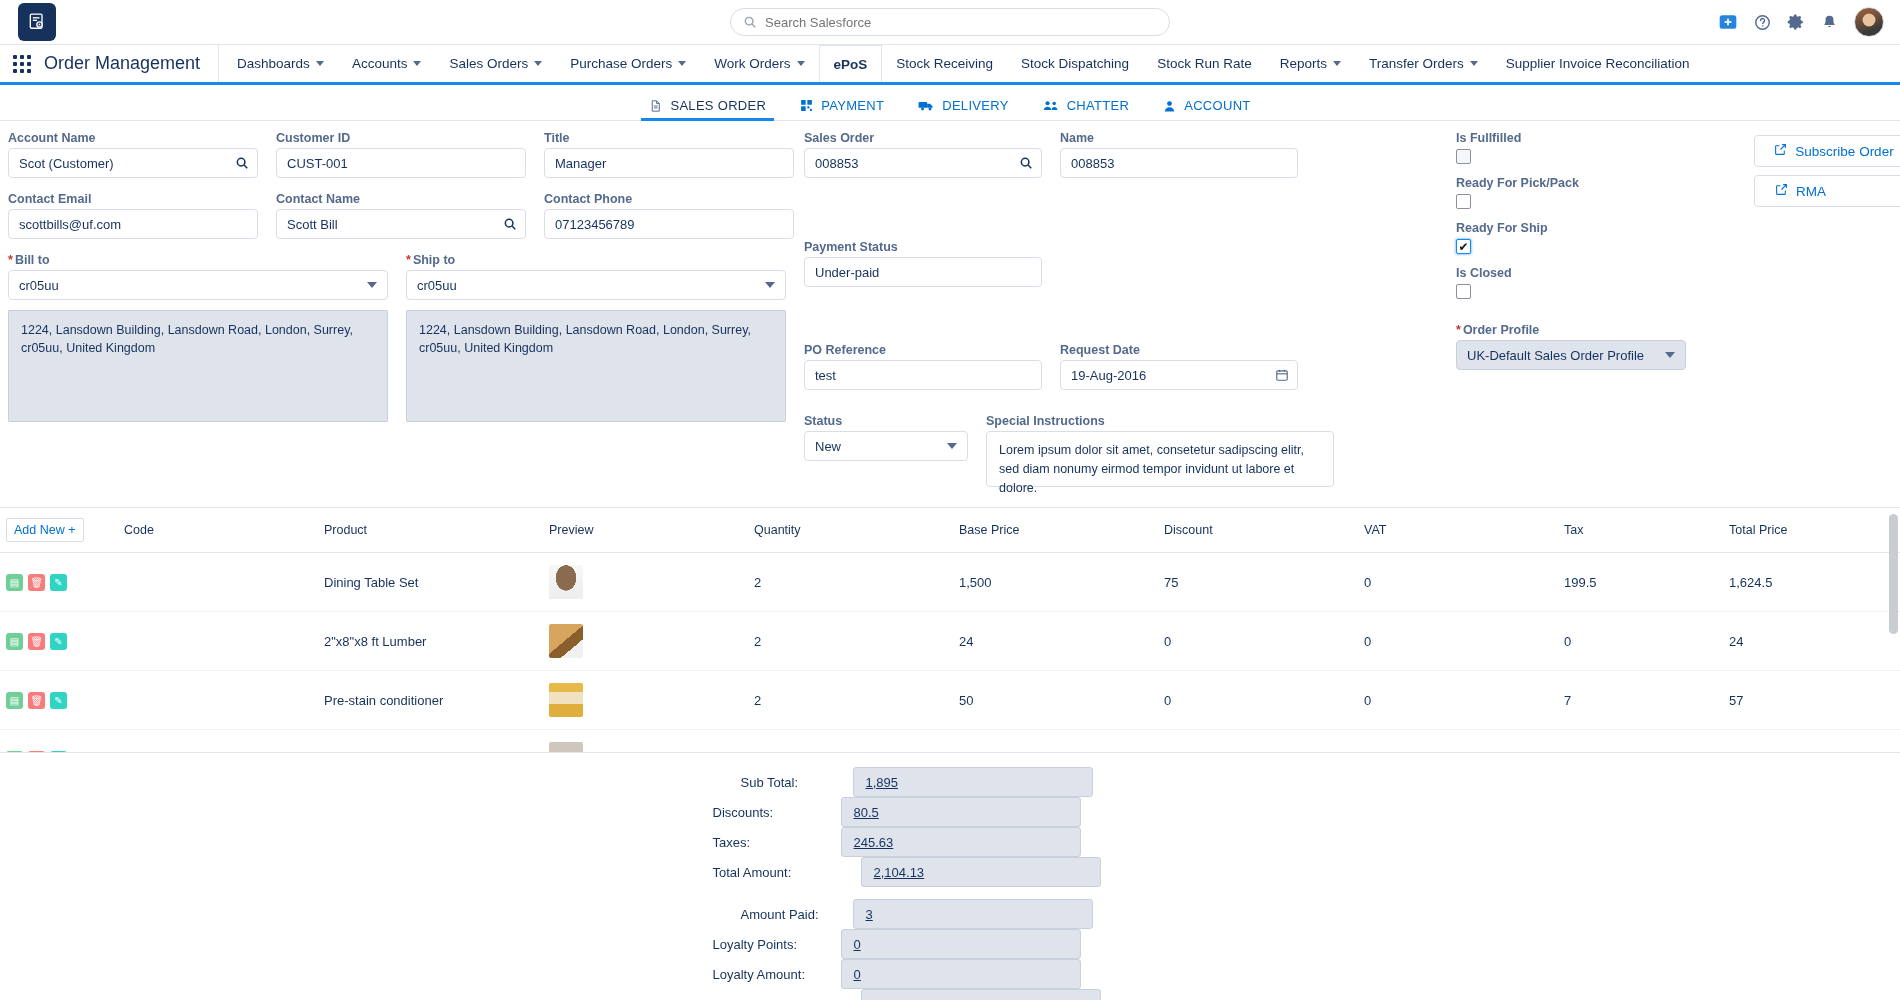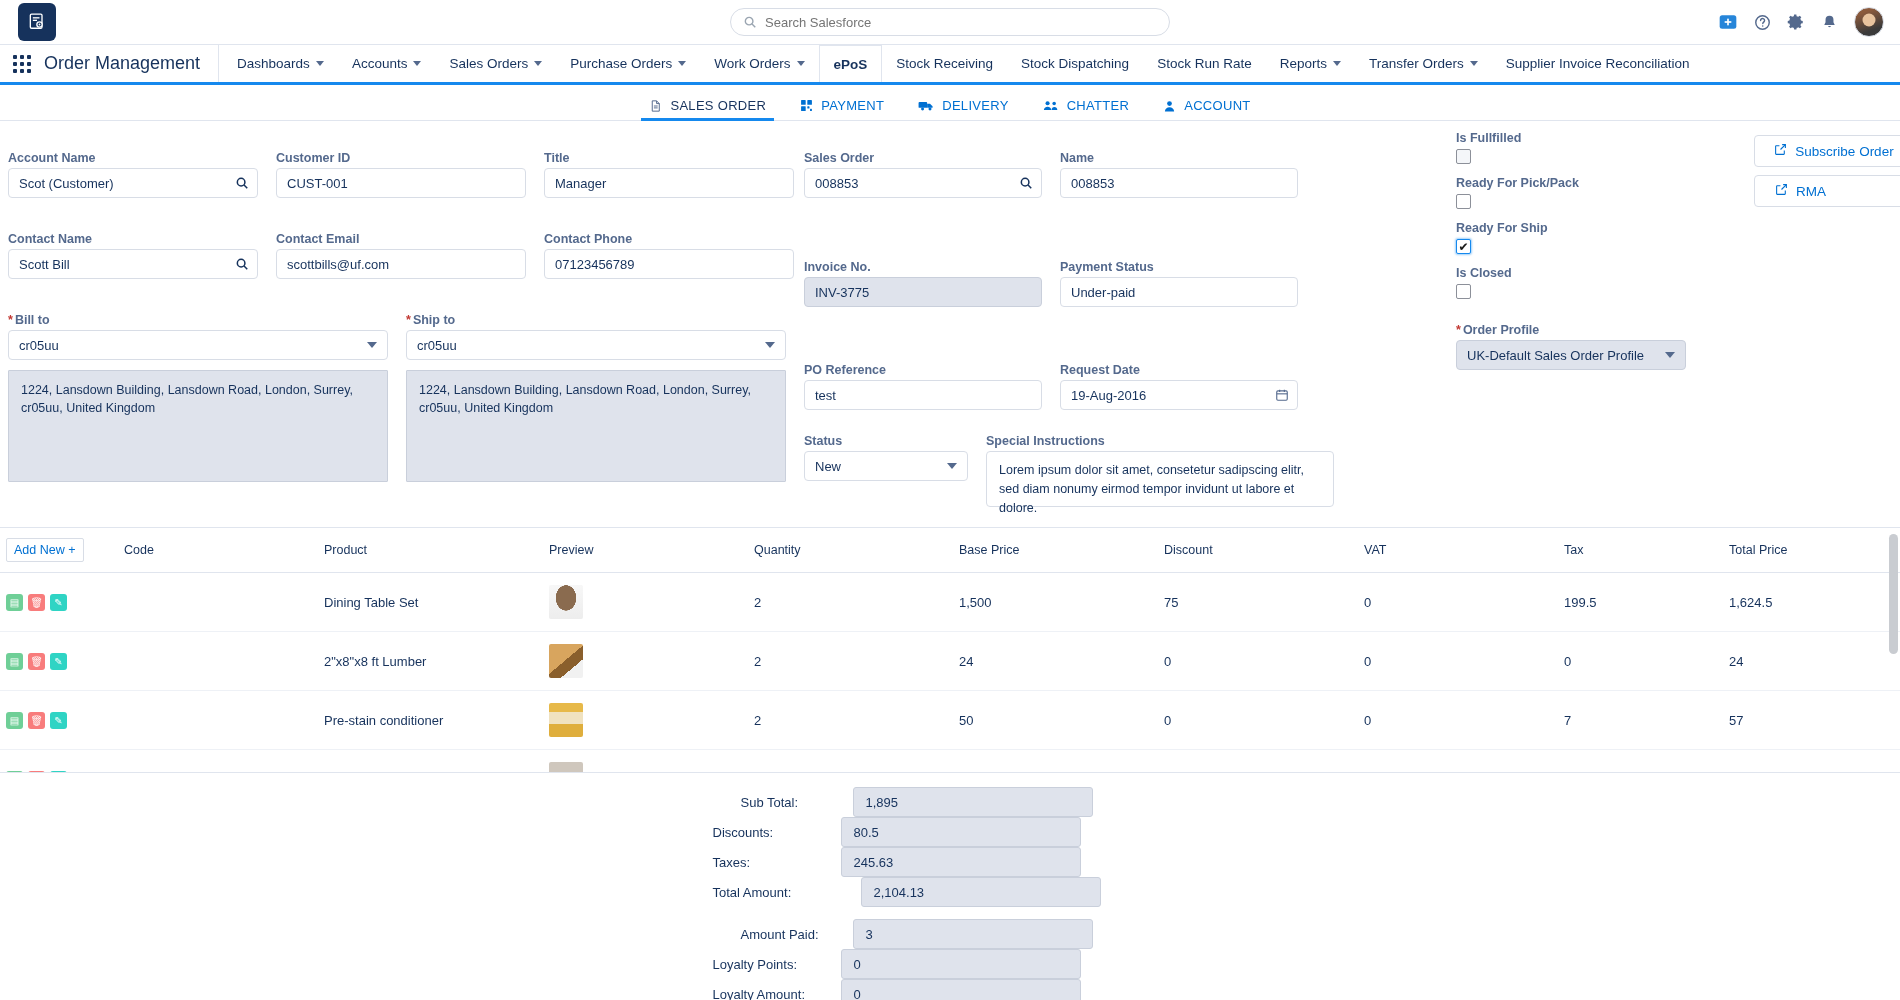--- a/index.html
+++ b/index.html
@@ -123,21 +123,21 @@
   }
   .inp.readonly { background: #dfe3ec; border-color: #c9cfdb; }
   .inp .trail-ico {
     position: absolute; right: 8px; display: flex; align-items: center; color: #16325c;
   }
   .inp .trail-caret {
     position: absolute; right: 10px;
     width: 0; height: 0; border-left: 5px solid transparent;
     border-right: 5px solid transparent; border-top: 6px solid #54698d;
   }
-  .row { display: flex; gap: 18px; margin-top: 20px; }
+  .row { display: flex; gap: 18px; }
   .fgroup { margin-bottom: 14px; }
 
   .addr-box {
     background: #dfe3ec; border: 1px solid #c9cfdb; border-radius: 1px;
     font-size: 12.5px; color: #16325c; padding: 10px 12px; line-height: 1.45;
     height: 112px;
   }
 
   
   .chk-col { width: 250px; }
@@ -207,21 +207,21 @@
   .totals {
     border-top: 1px solid #e0e5ee; padding: 14px 0 0 0;
     background: #fff;
   }
   .tot-row { display: flex; align-items: center; margin-bottom: 12px; flex-direction: column; }
   .tot-cell { display: flex; align-items: center; width: 475px; }
   .tot-label { font-size: 13px; color: #16325c; width: 140px; padding-left: 28px; }
   .tot-input {
     width: 240px; height: 30px; background: #dfe3ec; border: 1px solid #c9cfdb;
     border-radius: 3px; font-size: 13px; color: #16325c;
-    display: flex; align-items: center; padding: 0 12px;
+    display: flex; align-items: center; padding: 0 12px; text-decoration: underline;
   }
   .tot-input.empty { background: #dfe3ec; }
   .footer-btns {
     display: flex; justify-content: center; gap: 14px; margin-top: -34px;
   }
   .btn {
     height: 32px; min-width: 58px; border-radius: 4px; font-size: 13.5px;
     display: flex; align-items: center; justify-content: center; cursor: pointer;
     padding: 0 18px;
   }
@@ -433,38 +433,38 @@
       <div class="fgroup" style="width:250px">
         <div class="fld-label">Title</div>
         <div class="inp">
           <span>Manager</span>
         </div>
       </div>
     </div>
 
     <div class="row">
       <div class="fgroup" style="width:250px">
+        <div class="fld-label">Contact Email</div>
+        <div class="inp">
+          <span>scottbills@uf.com</span>
+        </div>
+      </div>
+      <div class="fgroup" style="width:250px">
         <div class="fld-label">Contact Name</div>
         <div class="inp">
           <span>Scott Bill</span>
           <span class="trail-ico">
             <svg width="14" height="14" viewBox="0 0 24 24" fill="none" stroke="#16325c" stroke-width="2.6">
               <circle cx="10.5" cy="10.5" r="6.5"></circle>
                 <line x1="15.5" y1="15.5" x2="21" y2="21"></line>
             </svg>
           </span>
         </div>
       </div>
       <div class="fgroup" style="width:250px">
-        <div class="fld-label">Contact Email</div>
-        <div class="inp">
-          <span>scottbills@uf.com</span>
-        </div>
-      </div>
-      <div class="fgroup" style="width:250px">
         <div class="fld-label">Contact Phone</div>
         <div class="inp">
           <span>07123456789</span>
         </div>
       </div>
     </div>
 
     <div class="row">
       <div class="fgroup" style="width:380px">
         <div class="fld-label">
@@ -505,26 +505,20 @@
       </div>
       <div class="fgroup" style="width:238px">
         <div class="fld-label">Name</div>
         <div class="inp">
           <span>008853</span>
         </div>
       </div>
     </div>
 
     <div class="row" style="margin-top:48px">
-      <div class="fgroup" style="width:238px">
-        <div class="fld-label">Invoice No.</div>
-        <div class="inp readonly">
-          <span>INV-3775</span>
-        </div>
-      </div>
       <div class="fgroup" style="width:238px">
         <div class="fld-label">Payment Status</div>
         <div class="inp">
           <span>Under-paid</span>
         </div>
       </div>
     </div>
 
     <div class="row" style="margin-top:42px">
       <div class="fgroup" style="width:238px">

